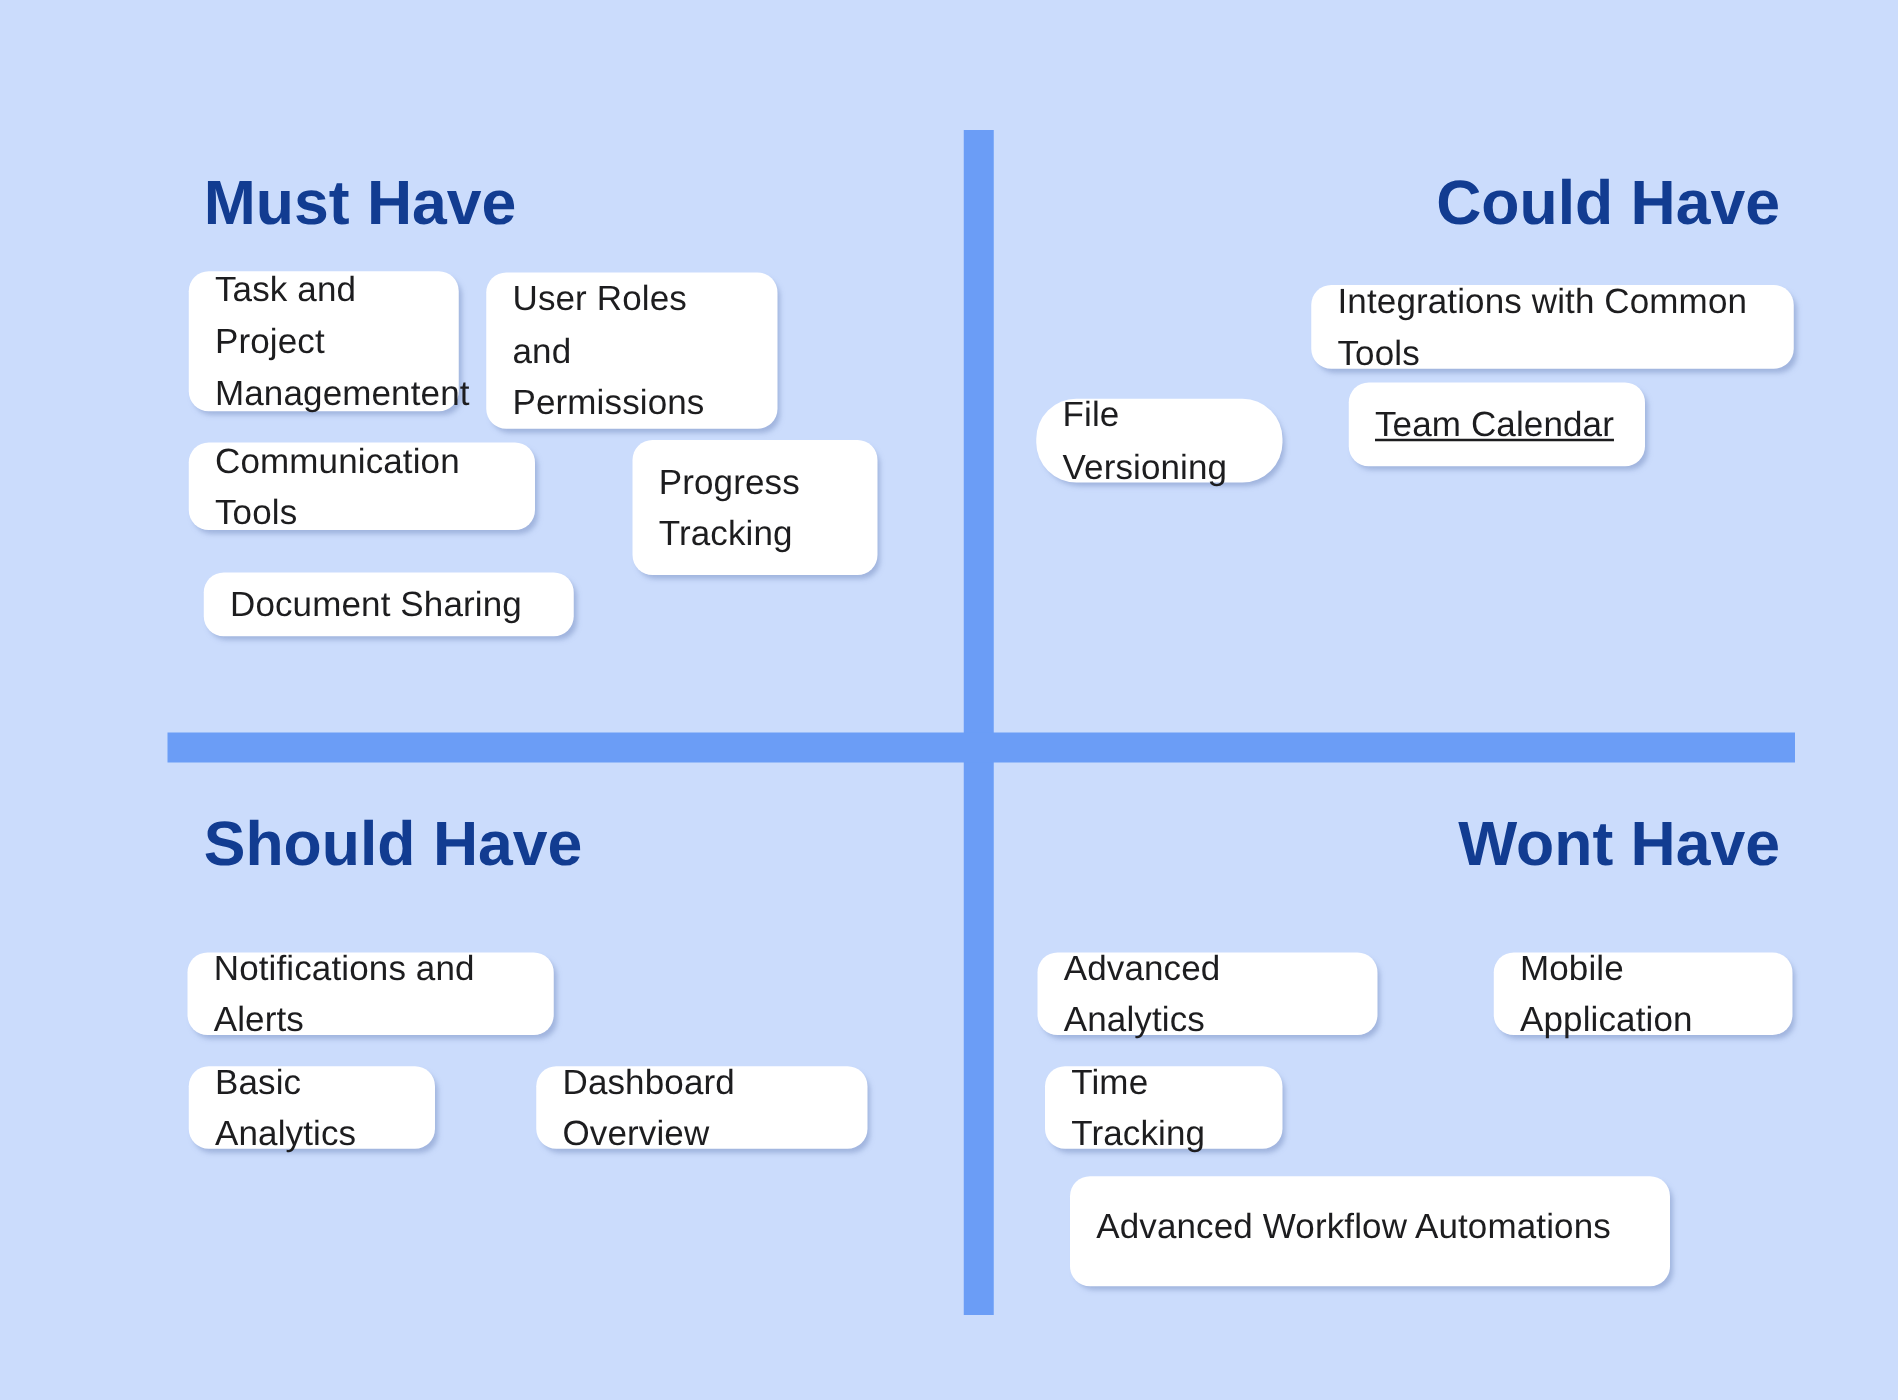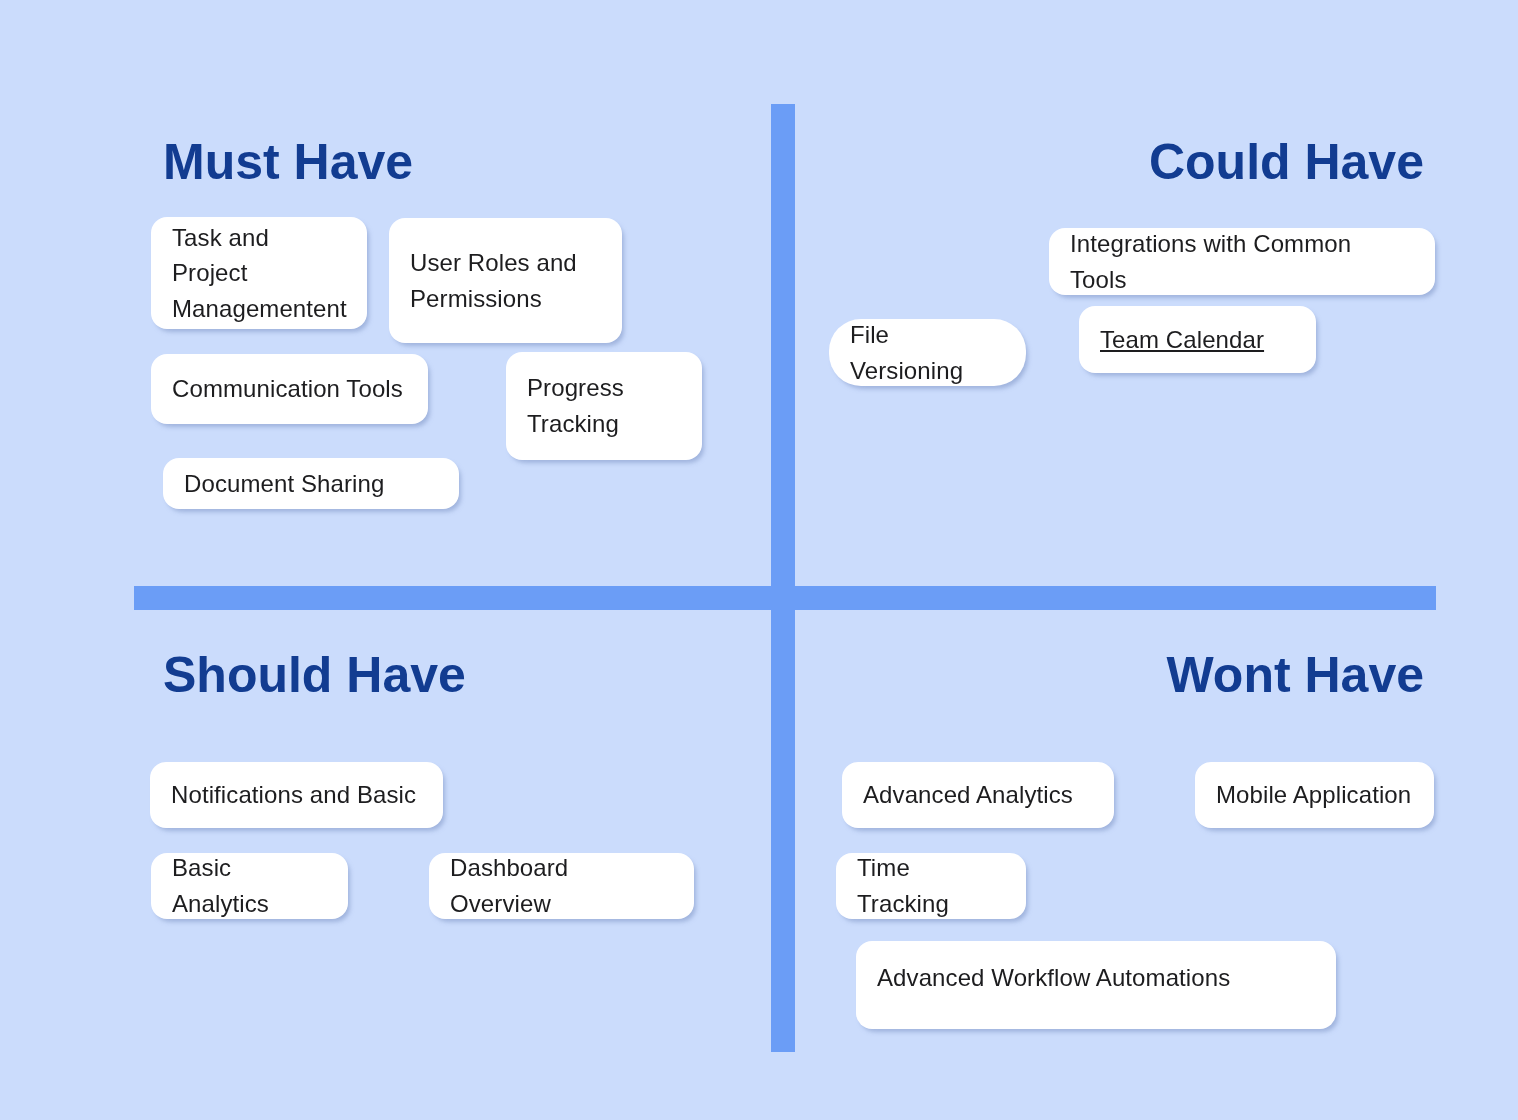--- a/index.html
+++ b/index.html
@@ -49,36 +49,36 @@
 
   .card {
     position: absolute;
     background: var(--card-bg);
     color: var(--card-text);
     border-radius: 16px;
     box-shadow: 3px 4px 4px -1px rgba(125, 148, 196, 0.55);
     display: flex;
     align-items: center;
     padding: 0 21px;
-    font-size: 24px;
+    font-size: 28px;
     line-height: 1.48;
     letter-spacing: 0.1px;
   }
   #card-task          { left: 127px;  top: 193px; width: 216px; height: 112px; }
   #card-roles         { left: 365px;  top: 194px; width: 233px; height: 125px; }
   #card-comm          { left: 127px;  top: 330px; width: 277px; height: 70px;  }
   #card-progress      { left: 482px;  top: 328px; width: 196px; height: 108px; }
   #card-doc           { left: 127px;  top: 434px; width: 296px; height: 51px; margin-left: 12px;  }
   #card-integrations  { left: 1025px; top: 204px; width: 386px; height: 67px;  }
   #card-filever       { left: 805px;  top: 295px; width: 197px; height: 67px; border-radius: 32px;  }
   #card-teamcal       { left: 1055px; top: 282px; width: 237px; height: 67px; text-decoration: underline;  }
   #card-notif         { left: 126px;  top: 738px; width: 293px; height: 66px;  }
   #card-basic         { left: 127px;  top: 829px; width: 197px; height: 66px;  }
   #card-dash          { left: 405px;  top: 829px; width: 265px; height: 66px;  }
-  #card-advanalytics  { left: 806px;  top: 738px; width: 272px; height: 66px; margin-left: 12px;  }
+  #card-advanalytics  { left: 806px;  top: 738px; width: 272px; height: 66px;  }
   #card-mobile        { left: 1171px; top: 738px; width: 239px; height: 66px;  }
   #card-timetrack     { left: 812px;  top: 829px; width: 190px; height: 66px;  }
   #card-workflow      { left: 832px;  top: 917px; width: 480px; height: 88px;
                         align-items: flex-start; padding-top: 19px; }
 </style>
 </head>
 <body>
 
 <div class="canvas">
 
@@ -102,21 +102,21 @@
   <div class="card" id="card-progress">Progress Tracking</div>
 
   <div class="card" id="card-doc">Document Sharing</div>
 
   <div class="card" id="card-integrations">Integrations with Common Tools</div>
 
   <div class="card" id="card-filever">File Versioning</div>
 
   <div class="card" id="card-teamcal">Team Calendar</div>
 
-  <div class="card" id="card-notif">Notifications and Basic</div>
+  <div class="card" id="card-notif">Notifications and Alerts</div>
 
   <div class="card" id="card-basic">Basic Analytics</div>
 
   <div class="card" id="card-dash">Dashboard Overview</div>
 
   <div class="card" id="card-advanalytics">Advanced Analytics</div>
 
   <div class="card" id="card-mobile">Mobile Application</div>
 
   <div class="card" id="card-timetrack">Time Tracking</div>

